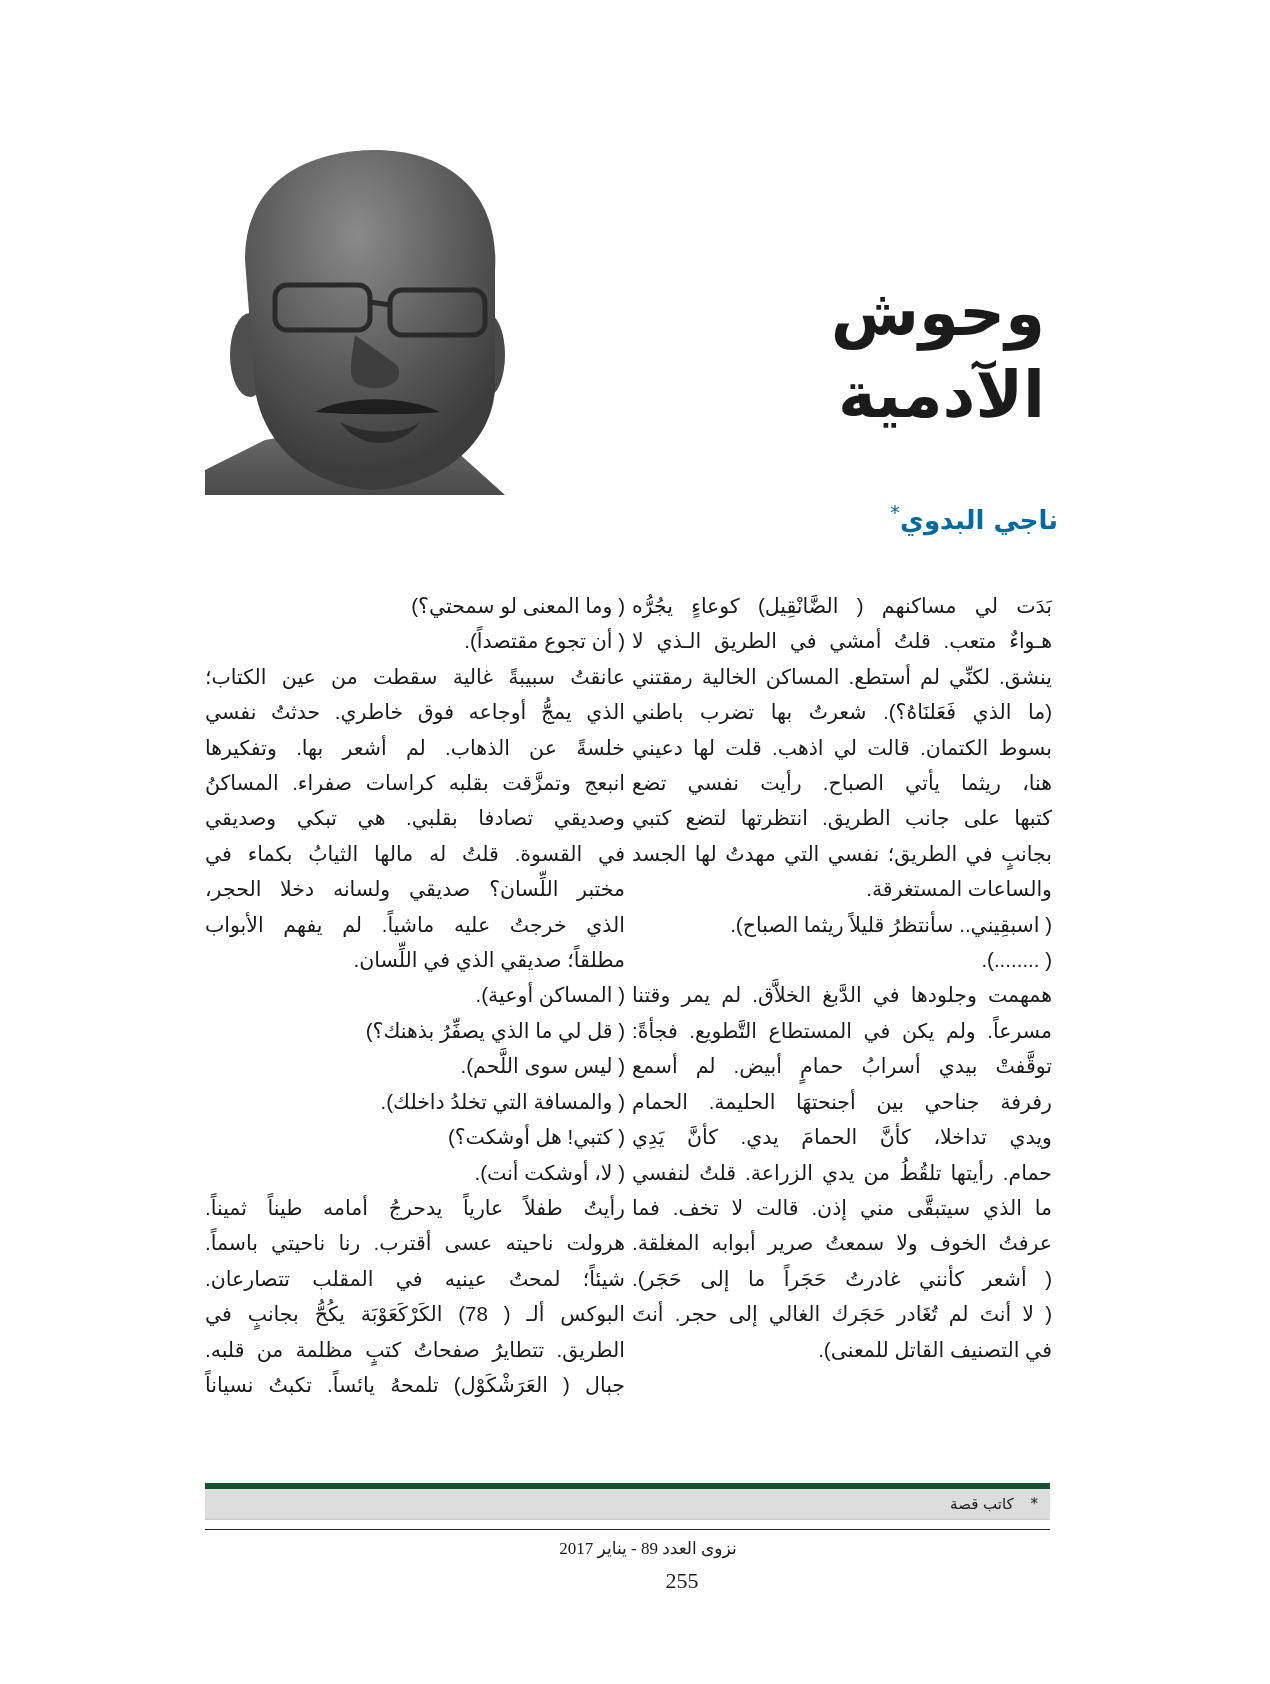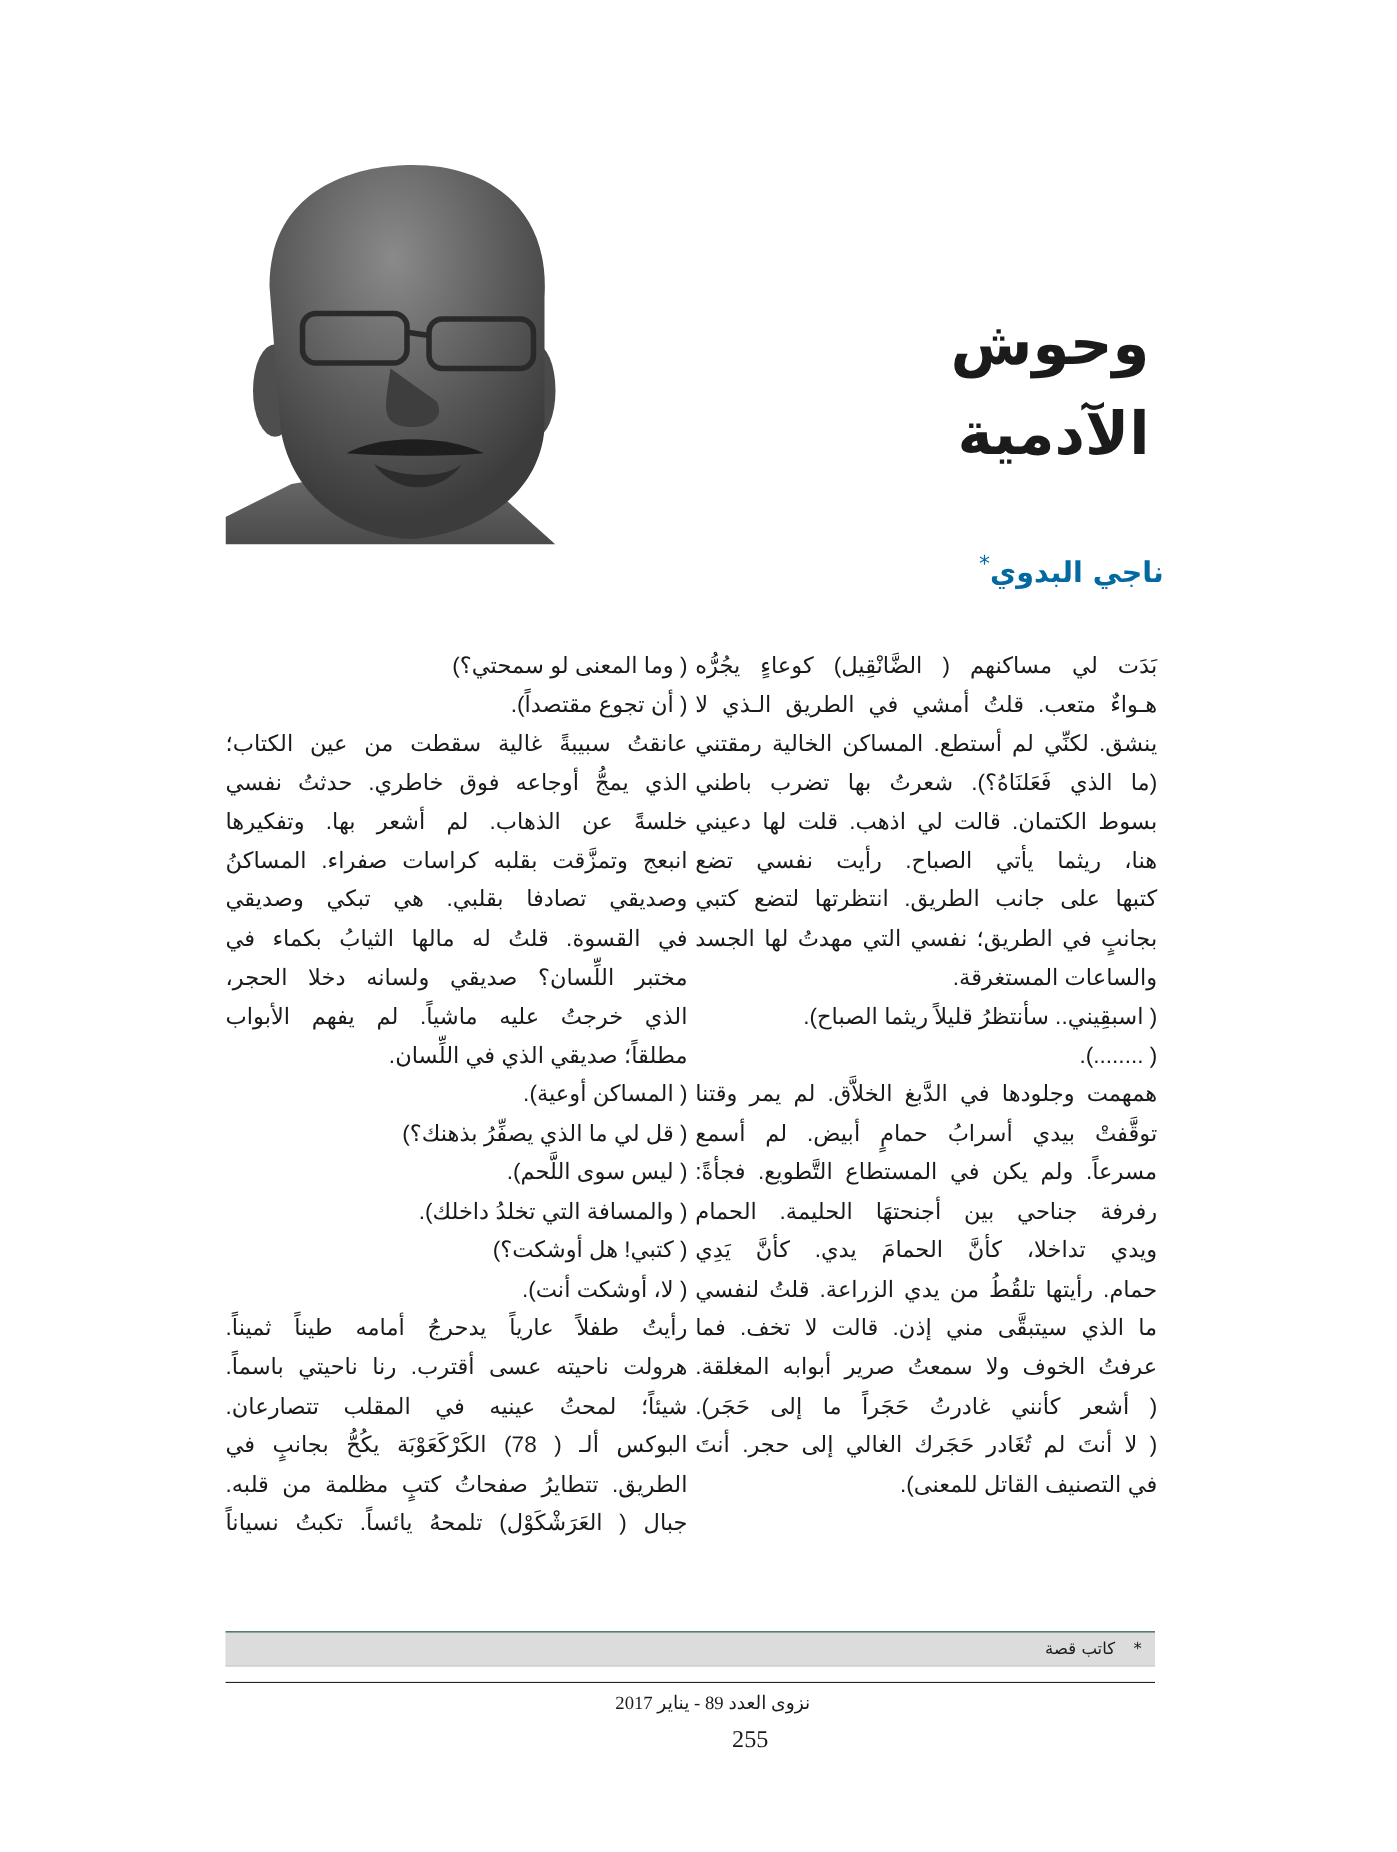--- a/index.html
+++ b/index.html
@@ -1,30 +1,30 @@
 <!DOCTYPE html>
 <html lang="ar"><head>
 <meta charset="utf-8">
 <style>
   html, body { margin: 0; padding: 0; background: #ffffff; }
   body { width: 1270px; height: 1684px; position: relative; overflow: hidden;
          font-family: "DejaVu Sans", "Liberation Sans", sans-serif; color: #1a1a1a; }
   .photo { position: absolute; left: 205px; top: 150px; width: 380px; height: 345px; }
   .title { position: absolute; right: 225px; top: 272px; direction: rtl; text-align: right;
-           font-family: "DejaVu Sans", sans-serif; font-weight: bold; font-size: 54px; line-height: 82px; color: #1b1b1b; }
+           font-family: "DejaVu Sans", sans-serif; font-weight: bold; font-size: 64px; line-height: 82px; color: #1b1b1b; }
   .author { position: absolute; right: 212px; top: 500px; direction: rtl; font-weight: bold; font-size: 26px; color: #0369a1; }
   .author sup { font-size: 20px; font-weight: normal; }
   .col { position: absolute; top: 588px; width: 420px; direction: rtl; text-align: justify;
          font-family: "Liberation Sans", "DejaVu Sans", sans-serif; font-size: 20.5px; line-height: 35.4px; }
   .col.right { right: 218px; }
   .col.left { left: 205px; }
   .col .ln { display: block; white-space: nowrap; text-align-last: justify; }
   .col .ln.short { text-align-last: right; }
   .footnote { position: absolute; left: 205px; top: 1483px; width: 845px; height: 30px; background: #dcdcdc;
-              border-top: 1px solid #14532d; border-bottom: 1px solid #c8c8c8; direction: rtl; font-size: 15px; line-height: 30px; }
+              border-top: 6px solid #14532d; border-bottom: 1px solid #c8c8c8; direction: rtl; font-size: 15px; line-height: 30px; }
   .footnote span { margin-right: 12px; }
   .rule { position: absolute; left: 205px; top: 1529px; width: 845px; height: 0; border-top: 1.5px solid #222; }
   .issue { position: absolute; left: 0; width: 1270px; top: 1538px; text-align: center; direction: rtl;
            font-family: "Liberation Serif", serif; font-size: 17px; padding-left: 13px; }
   .page-num { position: absolute; left: 0; width: 1270px; top: 1568px; text-align: center;
               font-family: "Liberation Serif", serif; font-size: 22px; padding-left: 47px; }
 </style>
 </head>
 <body>
 
@@ -72,22 +72,22 @@
     <span class="ln">ينشق. لكنِّي لم أستطع. المساكن الخالية رمقتني</span>
     <span class="ln">(ما الذي فَعَلنَاهُ؟). شعرتُ بها تضرب باطني</span>
     <span class="ln">بسوط الكتمان. قالت لي اذهب. قلت لها دعيني</span>
     <span class="ln">هنا، ريثما يأتي الصباح. رأيت نفسي تضع</span>
     <span class="ln">كتبها على جانب الطريق. انتظرتها لتضع كتبي</span>
     <span class="ln">بجانبٍ في الطريق؛ نفسي التي مهدتُ لها الجسد</span>
     <span class="ln short">والساعات المستغرقة.</span>
     <span class="ln short">( اسبقِيني.. سأنتظرُ قليلاً ريثما الصباح).</span>
     <span class="ln short">( ........).</span>
     <span class="ln">همهمت وجلودها في الدَّبغ الخلاَّق. لم يمر وقتنا</span>
+    <span class="ln">مسرعاً. ولم يكن في المستطاع التَّطويع. فجأةً:</span>
     <span class="ln">توقَّفتْ بيدي أسرابُ حمامٍ أبيض. لم أسمع</span>
-    <span class="ln">مسرعاً. ولم يكن في المستطاع التَّطويع. فجأةً:</span>
     <span class="ln">رفرفة جناحي بين أجنحتهَا الحليمة. الحمام</span>
     <span class="ln">ويدي تداخلا، كأنَّ الحمامَ يدي. كأنَّ يَدِي</span>
     <span class="ln">حمام. رأيتها تلقُطُ من يدي الزراعة. قلتُ لنفسي</span>
     <span class="ln">ما الذي سيتبقَّى مني إذن. قالت لا تخف. فما</span>
     <span class="ln">عرفتُ الخوف ولا سمعتُ صرير أبوابه المغلقة.</span>
     <span class="ln">( أشعر كأنني غادرتُ حَجَراً ما إلى حَجَر).</span>
     <span class="ln">( لا أنتَ لم تُغَادر حَجَرك الغالي إلى حجر. أنتَ</span>
     <span class="ln short">في التصنيف القاتل للمعنى).</span>
   </div>
 <div class="col left" id="colLeft">

